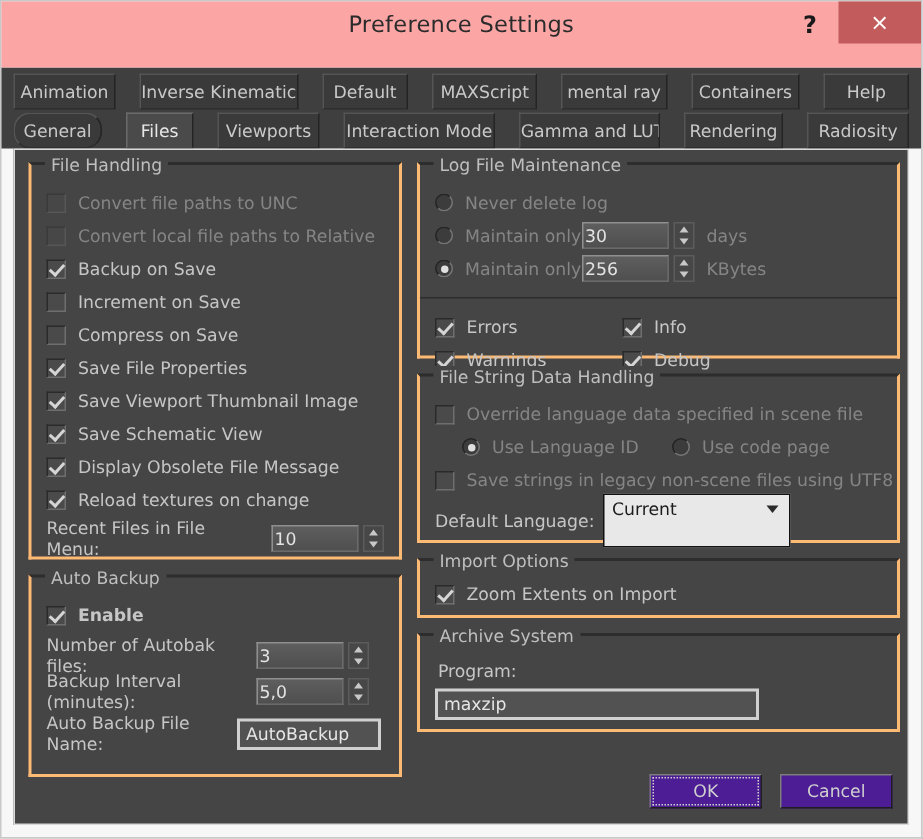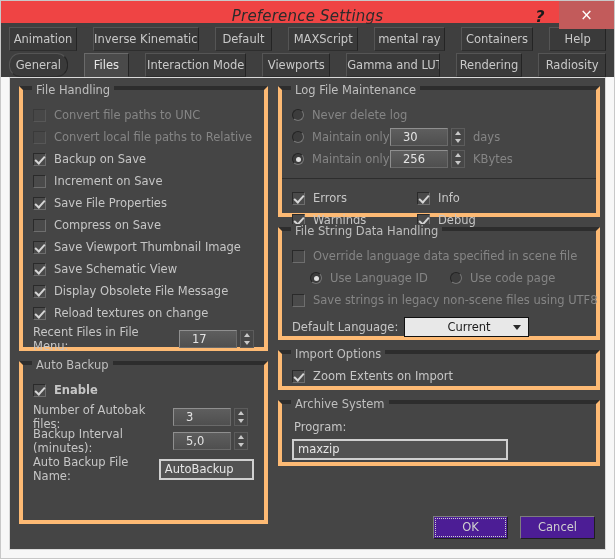--- a/index.html
+++ b/index.html
@@ -22,25 +22,24 @@
     height: 559px;
     background: #f7f7f7;
     box-sizing: border-box;
     border: 1px solid #c8c8c8;
     display: flex;
     flex-direction: column;
   }
 
   
   .titlebar {
-    height: 22px;
-    background: #ef4444;
+    height: 44px;
+    background: #fca5a5;
     position: relative;
     flex: 0 0 auto;
-    font-style: italic;
   }
   .title-text {
     position: absolute;
     left: 0; right: 0; top: 0;
     height: 31px;
     line-height: 31px;
     text-align: center;
     font-size: 15px;
     color: #2b2b2b;
     letter-spacing: .2px;
@@ -120,21 +119,21 @@
   .cols {
     display: flex;
     padding: 8px 9px 0 9px;
     gap: 10px;
   }
   .col-left  { width: 249px; flex: 0 0 auto; }
   .col-right { width: 322px; flex: 0 0 auto; }
 
   
   .group {
-    border: 4px solid #fdba74;
+    border: 2px solid #fdba74;
     border-top-color: #2d2d2d;
     position: relative;
     margin-bottom: 10px;
     padding: 14px 10px 10px 10px;
     box-sizing: border-box;
   }
   .group > .legend {
     position: absolute;
     top: -7px;
     left: 9px;
@@ -227,21 +226,21 @@
   .spin .fld {
     width: 58px;
     background: #5a5a5a;
     border: 1px solid #8f8f8f;
     border-right-color: #6a6a6a;
     border-bottom-color: #6a6a6a;
     box-sizing: border-box;
     font-size: 11.5px;
     color: #e3e3e3;
     line-height: 16px;
-    padding-left: 12px;
+    padding-left: 1px;
     background-image: linear-gradient(to bottom, #5e5e5e, #4f4f4f);
     cursor: text;
     overflow: hidden;
   }
   .spin .arrows {
     width: 14px;
     margin-left: 3px;
     display: flex;
     flex-direction: column;
     border: 1px solid #5c5c5c;
@@ -286,33 +285,32 @@
     font-size: 11.5px;
     color: #e6e6e6;
     padding-left: 4px;
     cursor: text;
     overflow: hidden;
     white-space: nowrap;
   }
 
   
   .sel {
-    height: 20px;
+    height: 36px;
     background: #e8e8e8;
     border: 1px solid #111;
     box-sizing: border-box;
     font-size: 11.5px;
     color: #1c1c1c;
     line-height: 18px;
     padding-left: 5px;
     position: relative;
     cursor: default;
     white-space: nowrap;
     overflow: hidden;
-    text-align: center;
   }
   .sel .caret {
     position: absolute;
     right: 7px;
     top: 7px;
     border-left: 4px solid transparent;
     border-right: 4px solid transparent;
     border-top: 5px solid #2a2a2a;
   }
 
@@ -362,22 +360,22 @@
         <div class="tab" style="width: 121px;">Inverse Kinematics</div>
         <div class="tab" style="width: 66px;">Default</div>
         <div class="tab" style="width: 80px;">MAXScript</div>
         <div class="tab" style="width: 81px;">mental ray</div>
         <div class="tab" style="width: 83px;">Containers</div>
         <div class="tab" style="width: 65px;">Help</div>
       </div>
     <div class="tabrow row2" id="tabrow2">
         <div class="tab" style="width: 70px; border-radius: 11px;">General</div>
         <div class="tab active" style="width: 54px;">Files</div>
+        <div class="tab" style="width: 81px;">Viewports</div>
         <div class="tab" style="width: 121px;">Interaction Mode</div>
-        <div class="tab" style="width: 81px;">Viewports</div>
         <div class="tab" style="width: 112px;">Gamma and LUT</div>
         <div class="tab" style="width: 79px;">Rendering</div>
         <div class="tab" style="width: 81px;">Radiosity</div>
       </div>
   </div>
 
   <div class="content">
     <div class="cols">
 
       <div class="col-left">
@@ -395,26 +393,26 @@
               </div>
               <div class="row">
                 <span class="cb checked"></span>
                 <span class="lbl">Backup on Save</span>
               </div>
               <div class="row">
                 <span class="cb"></span>
                 <span class="lbl">Increment on Save</span>
               </div>
               <div class="row">
+                <span class="cb"></span>
+                <span class="lbl">Compress on Save</span>
+              </div>
+              <div class="row">
                 <span class="cb checked"></span>
                 <span class="lbl">Save File Properties</span>
-              </div>
-              <div class="row">
-                <span class="cb"></span>
-                <span class="lbl">Compress on Save</span>
               </div>
               <div class="row">
                 <span class="cb checked"></span>
                 <span class="lbl">Save Viewport Thumbnail Image</span>
               </div>
               <div class="row">
                 <span class="cb checked"></span>
                 <span class="lbl">Save Schematic View</span>
               </div>
               <div class="row">
@@ -422,30 +420,30 @@
                 <span class="lbl">Display Obsolete File Message</span>
               </div>
               <div class="row">
                 <span class="cb checked"></span>
                 <span class="lbl">Reload textures on change</span>
               </div>
             </div>
           <div class="field-row" style="margin-top:3px;">
             <span class="flabel">Recent Files in File Menu:</span>
             <div class="spin" style="margin-left:10px;">
-              <div class="fld">17</div>
+              <div class="fld">10</div>
               <div class="arrows">
                 <div class="ar up"></div>
                 <div class="ar down"></div>
               </div>
             </div>
           </div>
         </div>
 
-        <div class="group" style="height:163px;">
+        <div class="group" style="height:135px;">
           <div class="legend">Auto Backup</div>
 
           <div class="row" style="margin-bottom:4px;font-weight:bold;">
             <span class="cb checked"></span>
             <span class="lbl">Enable</span>
           </div>
 
           <div class="field-row">
             <span class="flabel" style="width:140px;">Number of Autobak files:</span>
             <div class="spin">

